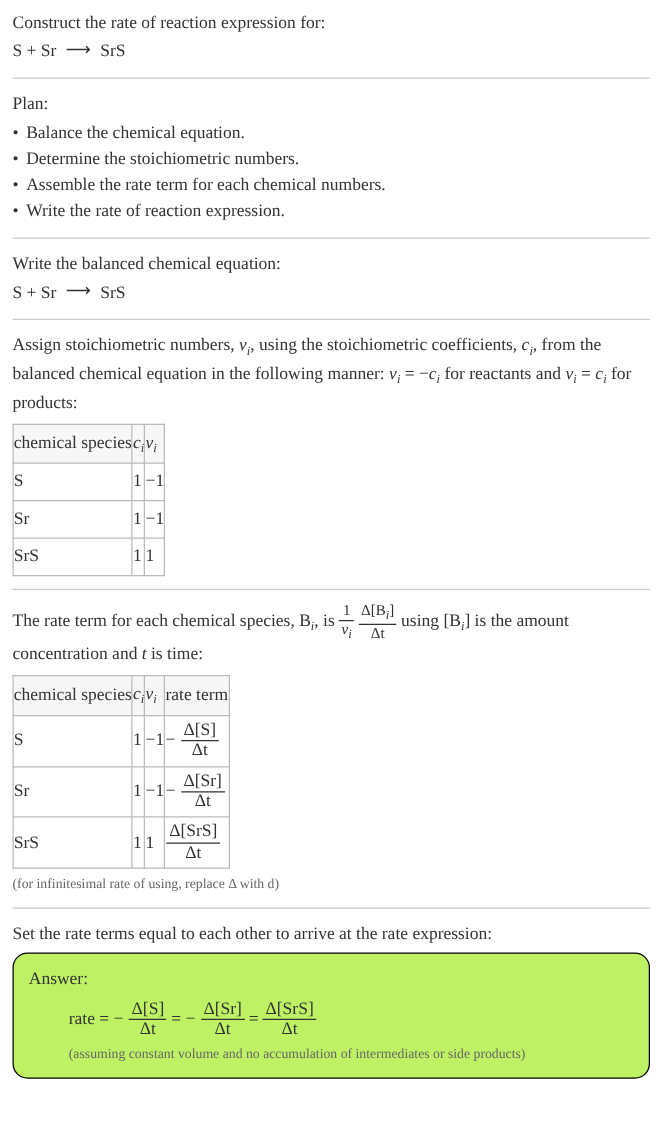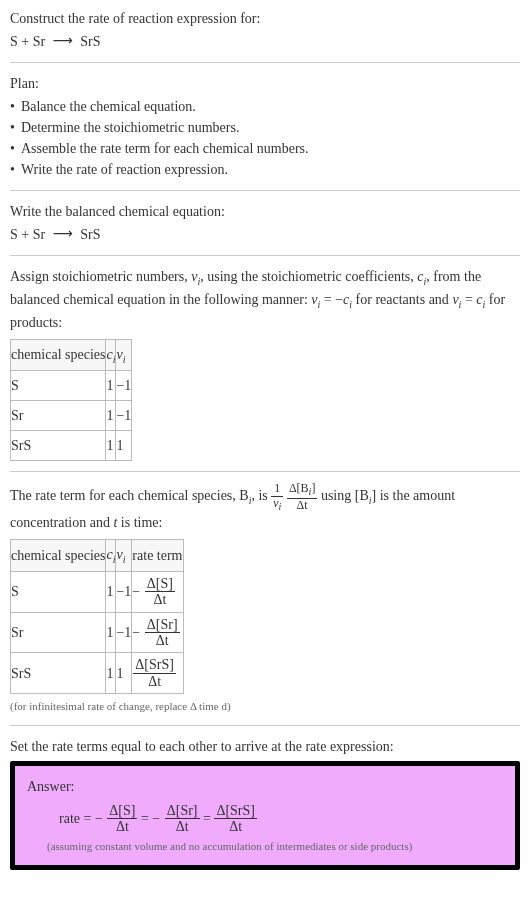--- a/index.html
+++ b/index.html
@@ -42,28 +42,28 @@
     .frac-small { font-size: 14px; }
     .inline-mid { vertical-align: middle; }
     .sub { font-size: 10px; vertical-align: sub; }
     .ital { font-style: italic; }
     .note {
       font-size: 11px;
       color: #666;
       margin-top: 4px;
     }
     .answer-box {
-      background: #f0abfc;
-      border: 5px solid #000000;
-      border-radius: 2px;
+      background: #bef264;
+      border: 1px solid #000000;
+      border-radius: 12px;
       padding: 10px 12px;
     }
     .answer-title { margin-bottom: 6px; }
     .answer-indent { margin-left: 32px; }
-    .answer-note { font-size: 11px; color: #666; margin-top: 4px; margin-left: 20px; }
+    .answer-note { font-size: 11px; color: #666; margin-top: 4px; margin-left: 32px; }
     .neg { margin-right: 1px; }
     .rate-term-cell { white-space: nowrap; }
   </style>
 </head>
 <body>
 
 <div class="section">
   <div>Construct the rate of reaction expression for:</div>
   <div class="reaction">
     <span>S + Sr</span>
@@ -194,21 +194,21 @@
       <td class="rate-term-cell">
         <span class="neg inline-mid"></span>
         <span class="frac frac-small inline-mid">
           <span class="num">Δ[SrS]</span>
           <span class="den">Δt</span>
         </span>
       </td>
     </tr>
   </tbody>
     </table>
-  <div class="note">(for infinitesimal rate of change, replace Δ time d)</div>
+  <div class="note">(for infinitesimal rate of using, replace Δ with d)</div>
 </div>
 
 <hr class="hr">
 
 <div class="section">
   <div>Set the rate terms equal to each other to arrive at the rate expression:</div>
 </div>
 
 <div class="answer-box">
   <div class="answer-title">Answer:</div>

